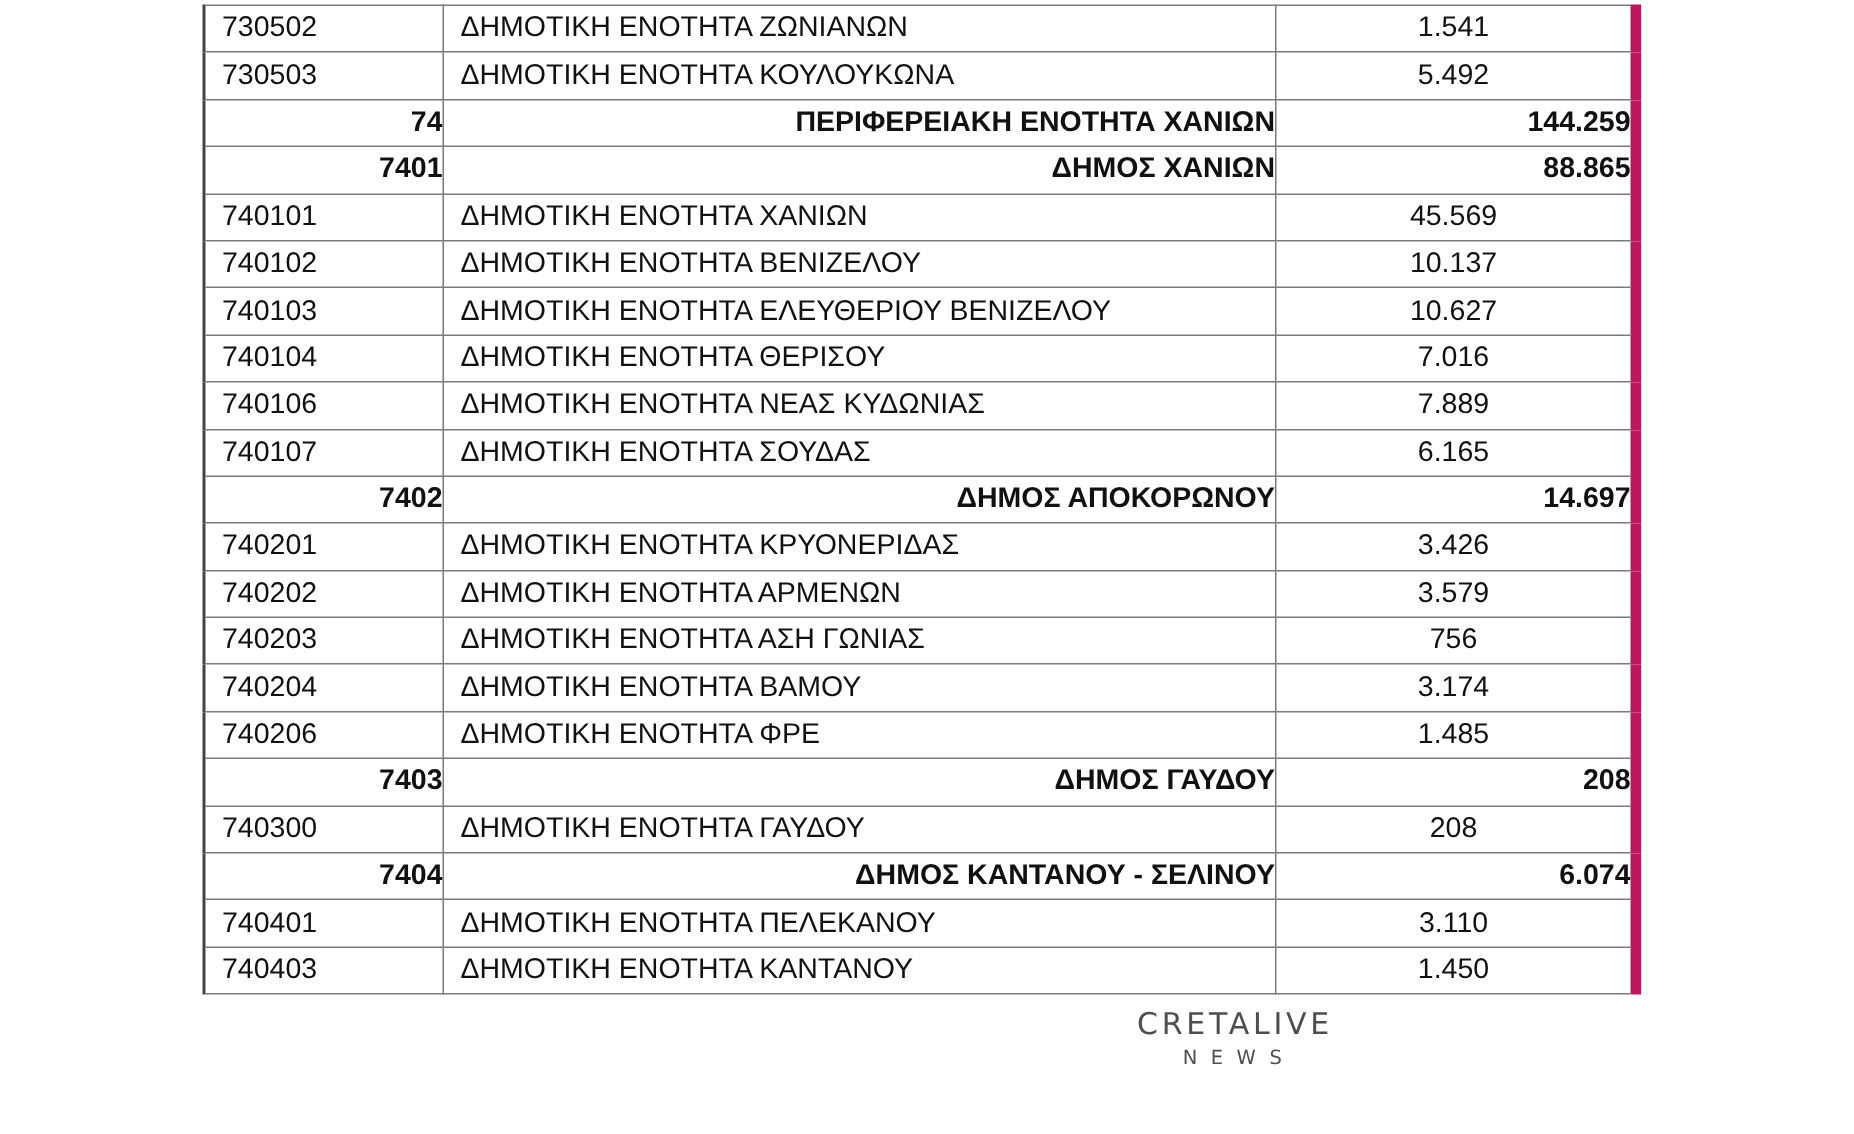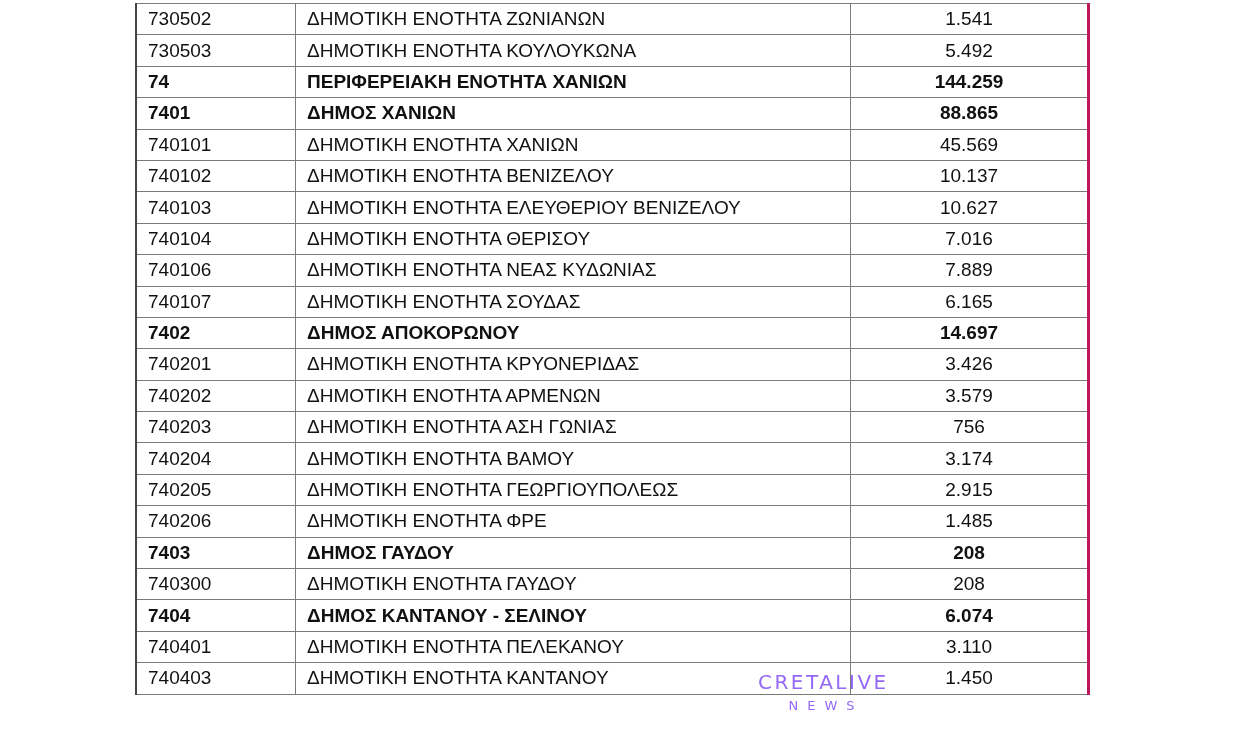--- a/index.html
+++ b/index.html
@@ -42,36 +42,37 @@
     }
     table.data-table td.col-name {
       width: 543px;
       padding-left: 11px;
       border-left: 1.5px solid #333;
     }
     table.data-table td.col-value {
       width: 236px;
       text-align: center;
       border-left: 1.5px solid #444;
-      border-right: 3px solid #be185d;
+      border-right: 7px solid #be185d;
     }
     table.data-table tr.bold td {
       font-weight: bold;
+      text-align: right;
     }
     table.data-table tr.bold td,
     table.data-table tr.bold-top td {
       border-top: 1px solid #222;
     }
     .watermark {
       position: absolute;
       left: 758px;
       top: 670px;
       width: 130px;
       text-align: center;
-      color: #8b5cf6;
+      color: #404040;
       opacity: 0.92;
       pointer-events: none;
       font-family: "DejaVu Sans", sans-serif;
       font-weight: normal;
     }
     .watermark .wm-line1 {
       font-size: 20px;
       letter-spacing: 2.5px;
       line-height: 24px;
     }
@@ -155,25 +156,20 @@
         </tr>
         <tr>
           <td class="col-code">740203</td>
           <td class="col-name">ΔΗΜΟΤΙΚΗ ΕΝΟΤΗΤΑ ΑΣΗ ΓΩΝΙΑΣ</td>
           <td class="col-value">756</td>
         </tr>
         <tr>
           <td class="col-code">740204</td>
           <td class="col-name">ΔΗΜΟΤΙΚΗ ΕΝΟΤΗΤΑ ΒΑΜΟΥ</td>
           <td class="col-value">3.174</td>
-        </tr>
-        <tr>
-          <td class="col-code">740205</td>
-          <td class="col-name">ΔΗΜΟΤΙΚΗ ΕΝΟΤΗΤΑ ΓΕΩΡΓΙΟΥΠΟΛΕΩΣ</td>
-          <td class="col-value">2.915</td>
         </tr>
         <tr>
           <td class="col-code">740206</td>
           <td class="col-name">ΔΗΜΟΤΙΚΗ ΕΝΟΤΗΤΑ ΦΡΕ</td>
           <td class="col-value">1.485</td>
         </tr>
         <tr class="bold">
           <td class="col-code">7403</td>
           <td class="col-name">ΔΗΜΟΣ ΓΑΥΔΟΥ</td>
           <td class="col-value">208</td>

